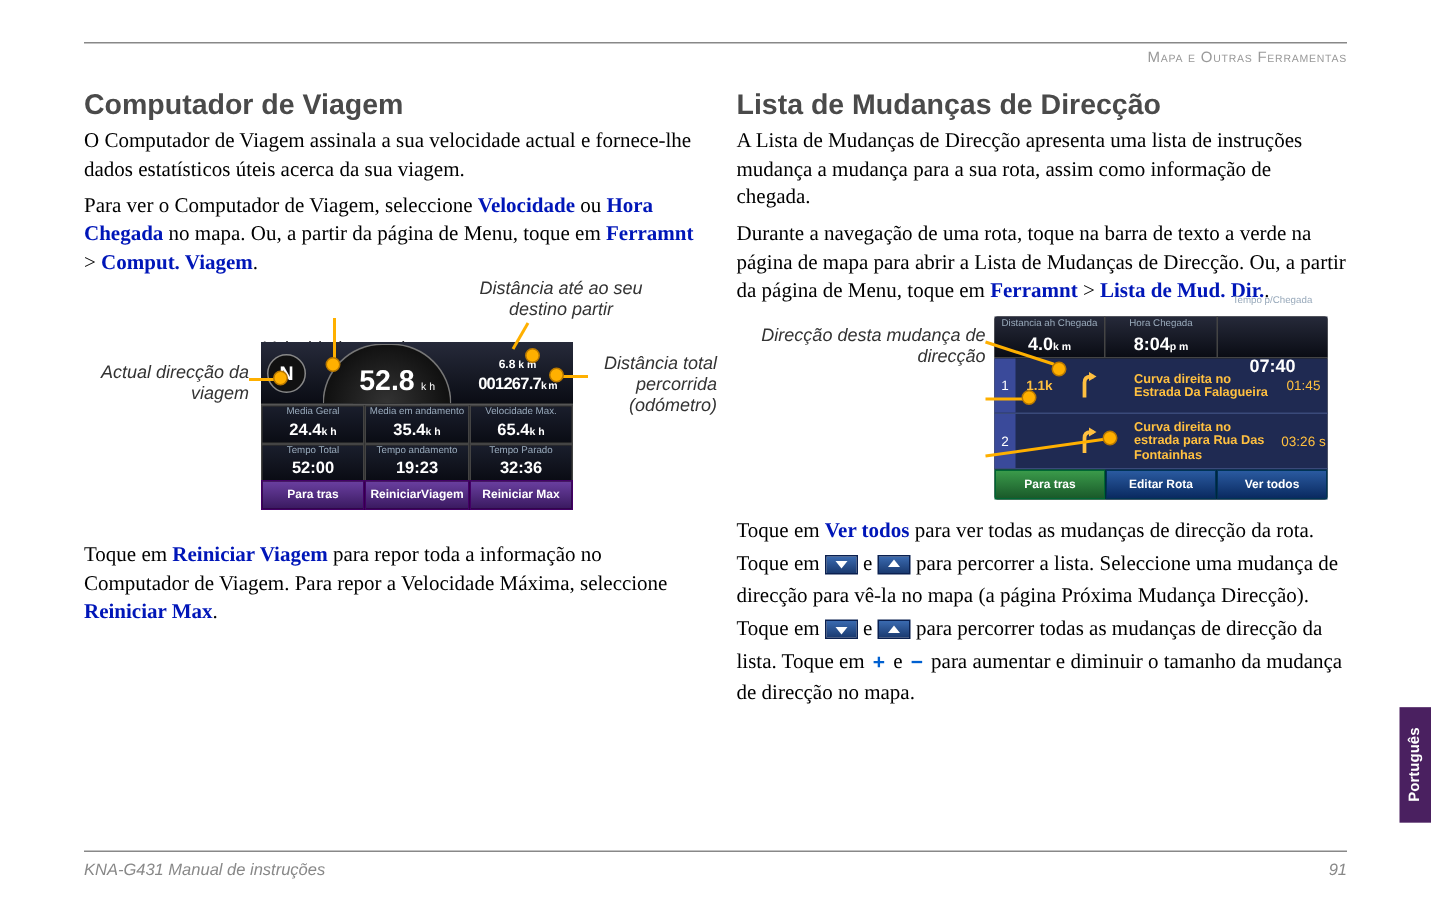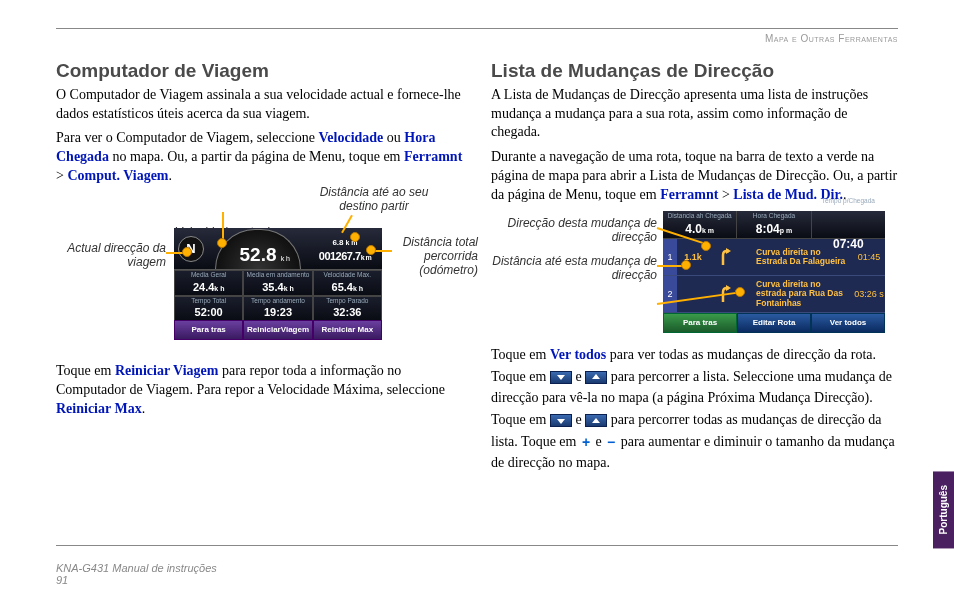--- a/index.html
+++ b/index.html
@@ -168,25 +168,24 @@
     border-left:4px solid transparent; border-right:4px solid transparent;
   }
   .inline-btn.down::after{ border-top:5px solid #fff; transform:translate(-50%,-40%);}
   .inline-btn.up::after{ border-bottom:5px solid #fff; transform:translate(-50%,-60%);}
   .plusminus { display:inline-block; width:12px;height:12px;vertical-align:middle;position:relative;font-family:Arial;font-weight:bold;font-size:14px;line-height:10px;text-align:center;}
   .plusminus.plus{color:#0060d0;}
   .plusminus.minus{color:#0060d0;}
 
   .footer {
     position:absolute; bottom:22px; left:56px; right:56px;
-    border-top:1px solid #888; padding-top:16px;
+    border-top:1px solid #888; padding-top:6px;
     display:flex; justify-content:space-between;
     font-family: Arial, sans-serif; font-size:11px; color:#888;
     font-style: italic;
-    flex-direction: column;
   }
   .lang-tab {
     position:absolute; right:0; bottom:60px;
     background:#4a2060; color:#fff;
     font-family:Arial,sans-serif; font-size:10px; font-weight:bold;
     padding: 14px 5px; writing-mode: vertical-rl;
     transform: rotate(180deg);
   }
 </style>
 </head>
@@ -277,21 +276,20 @@
 
     <div class="col">
       <h2>Lista de Mudanças de Direcção</h2>
       <p>A Lista de Mudanças de Direcção apresenta uma lista de instruções mudança a mudança para a sua rota, assim como informação de chegada.</p>
       <p>
         <span>Durante a navegação de uma rota, toque na barra de texto a verde na página de mapa para abrir a Lista de Mudanças de Direcção. Ou, a partir da página de Menu, toque em </span><span class="link">Ferramnt</span><span> &gt; </span><span class="link">Lista de Mud. Dir.</span><span>.</span>
       </p>
 
       <div class="diag2">
         <div class="callout" style="left:0;top:6px;width:166px;text-align:right;">Direcção desta mudança de direcção</div>
-        <div class="callout" style="left:0;top:44px;width:166px;text-align:right;">Distância até esta mudança de direcção</div>
 
         <div class="orange-line" style="left:166px;top:16px;width:48px;height:2px;transform:rotate(18deg);transform-origin:left;"></div>
         <div class="orange-dot" style="left:210px;top:30px;"></div>
         <div class="orange-line" style="left:166px;top:54px;width:26px;height:2px;"></div>
         <div class="orange-dot" style="left:190px;top:49px;"></div>
         <div class="orange-line" style="left:166px;top:92px;width:80px;height:2px;transform:rotate(-8deg);transform-origin:left;"></div>
         <div class="orange-dot" style="left:244px;top:76px;"></div>
 
         <div class="device2">
           <div class="d2hdr">

